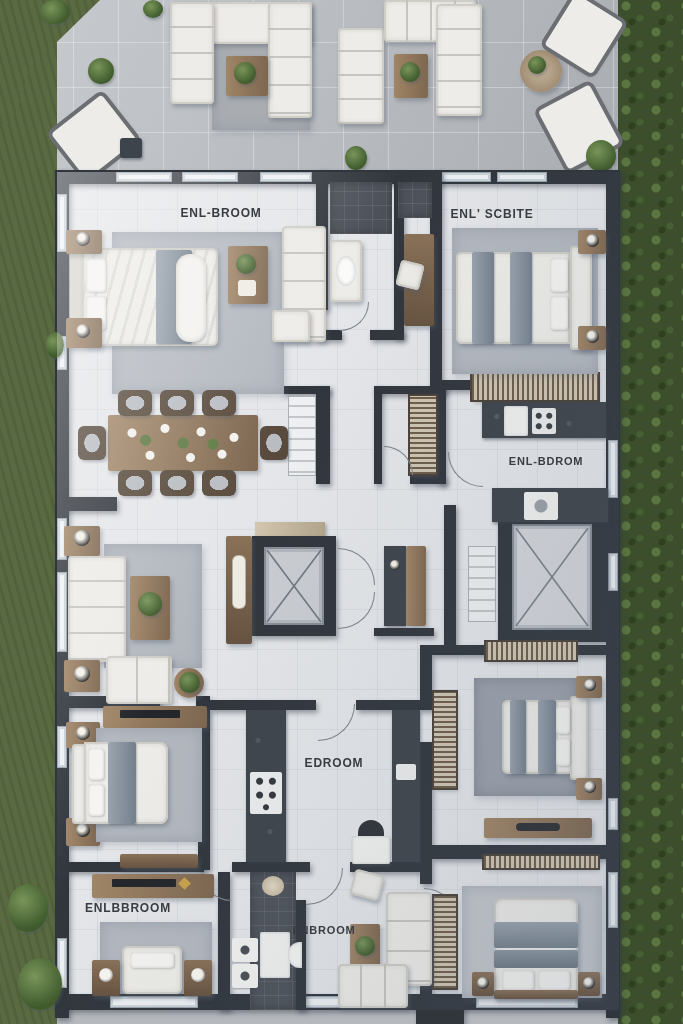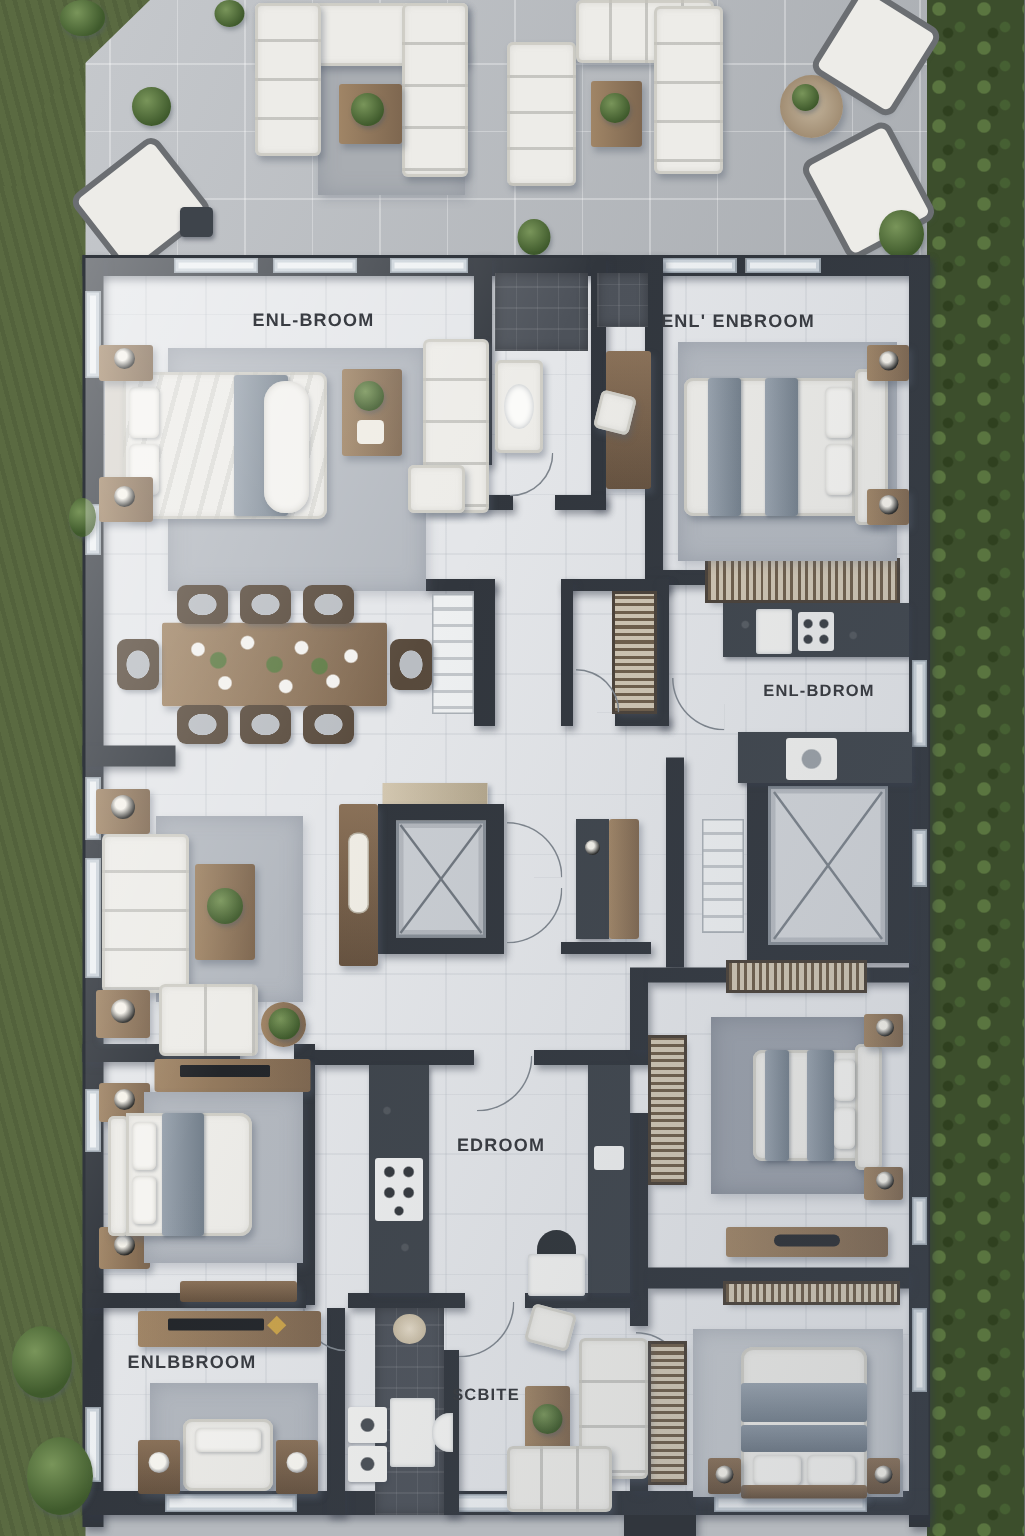--- a/index.html
+++ b/index.html
@@ -358,20 +358,20 @@
   <div class="el white" style="left:386px;top:892px;width:46px;height:94px;background-image:repeating-linear-gradient(180deg,transparent 0 28px,rgba(160,160,155,.5) 28px 30px);"></div>
   <div class="el white" style="left:338px;top:964px;width:70px;height:44px;background-image:repeating-linear-gradient(90deg,transparent 0 22px,rgba(160,160,155,.5) 22px 24px);"></div>
   <div class="el white" style="left:352px;top:872px;width:30px;height:26px;transform:rotate(15deg);"></div>
 
   <div class="el plant" style="left:46px;top:332px;width:18px;height:26px;"></div>
   <div class="el plant" style="left:8px;top:884px;width:40px;height:48px;"></div>
   <div class="el plant" style="left:18px;top:958px;width:44px;height:52px;"></div>
 
   <div class="el lightfx" style="left:57px;top:172px;width:562px;height:838px;"></div>
 
-  <div class="el rlabel" style="left:209px;top:206px;">ENL-BROOM</div>
-  <div class="el rlabel" style="left:492px;top:207px;">ENL' ENBROOM</div>
+  <div class="el rlabel" style="left:221px;top:206px;">ENL-BROOM</div>
+  <div class="el rlabel" style="left:492px;top:207px;">ENL' SCBITE</div>
   <div class="el rlabel" style="left:546px;top:455px;font-size:11px;">ENL-BDROM</div>
   <div class="el rlabel" style="left:334px;top:756px;">EDROOM</div>
   <div class="el rlabel" style="left:128px;top:901px;">ENLBBROOM</div>
-  <div class="el rlabel" style="left:324px;top:924px;font-size:11px;">SCBITE</div>
+  <div class="el rlabel" style="left:324px;top:924px;font-size:11px;">ENBROOM</div>
 
 </div>
 
 </body></html>

